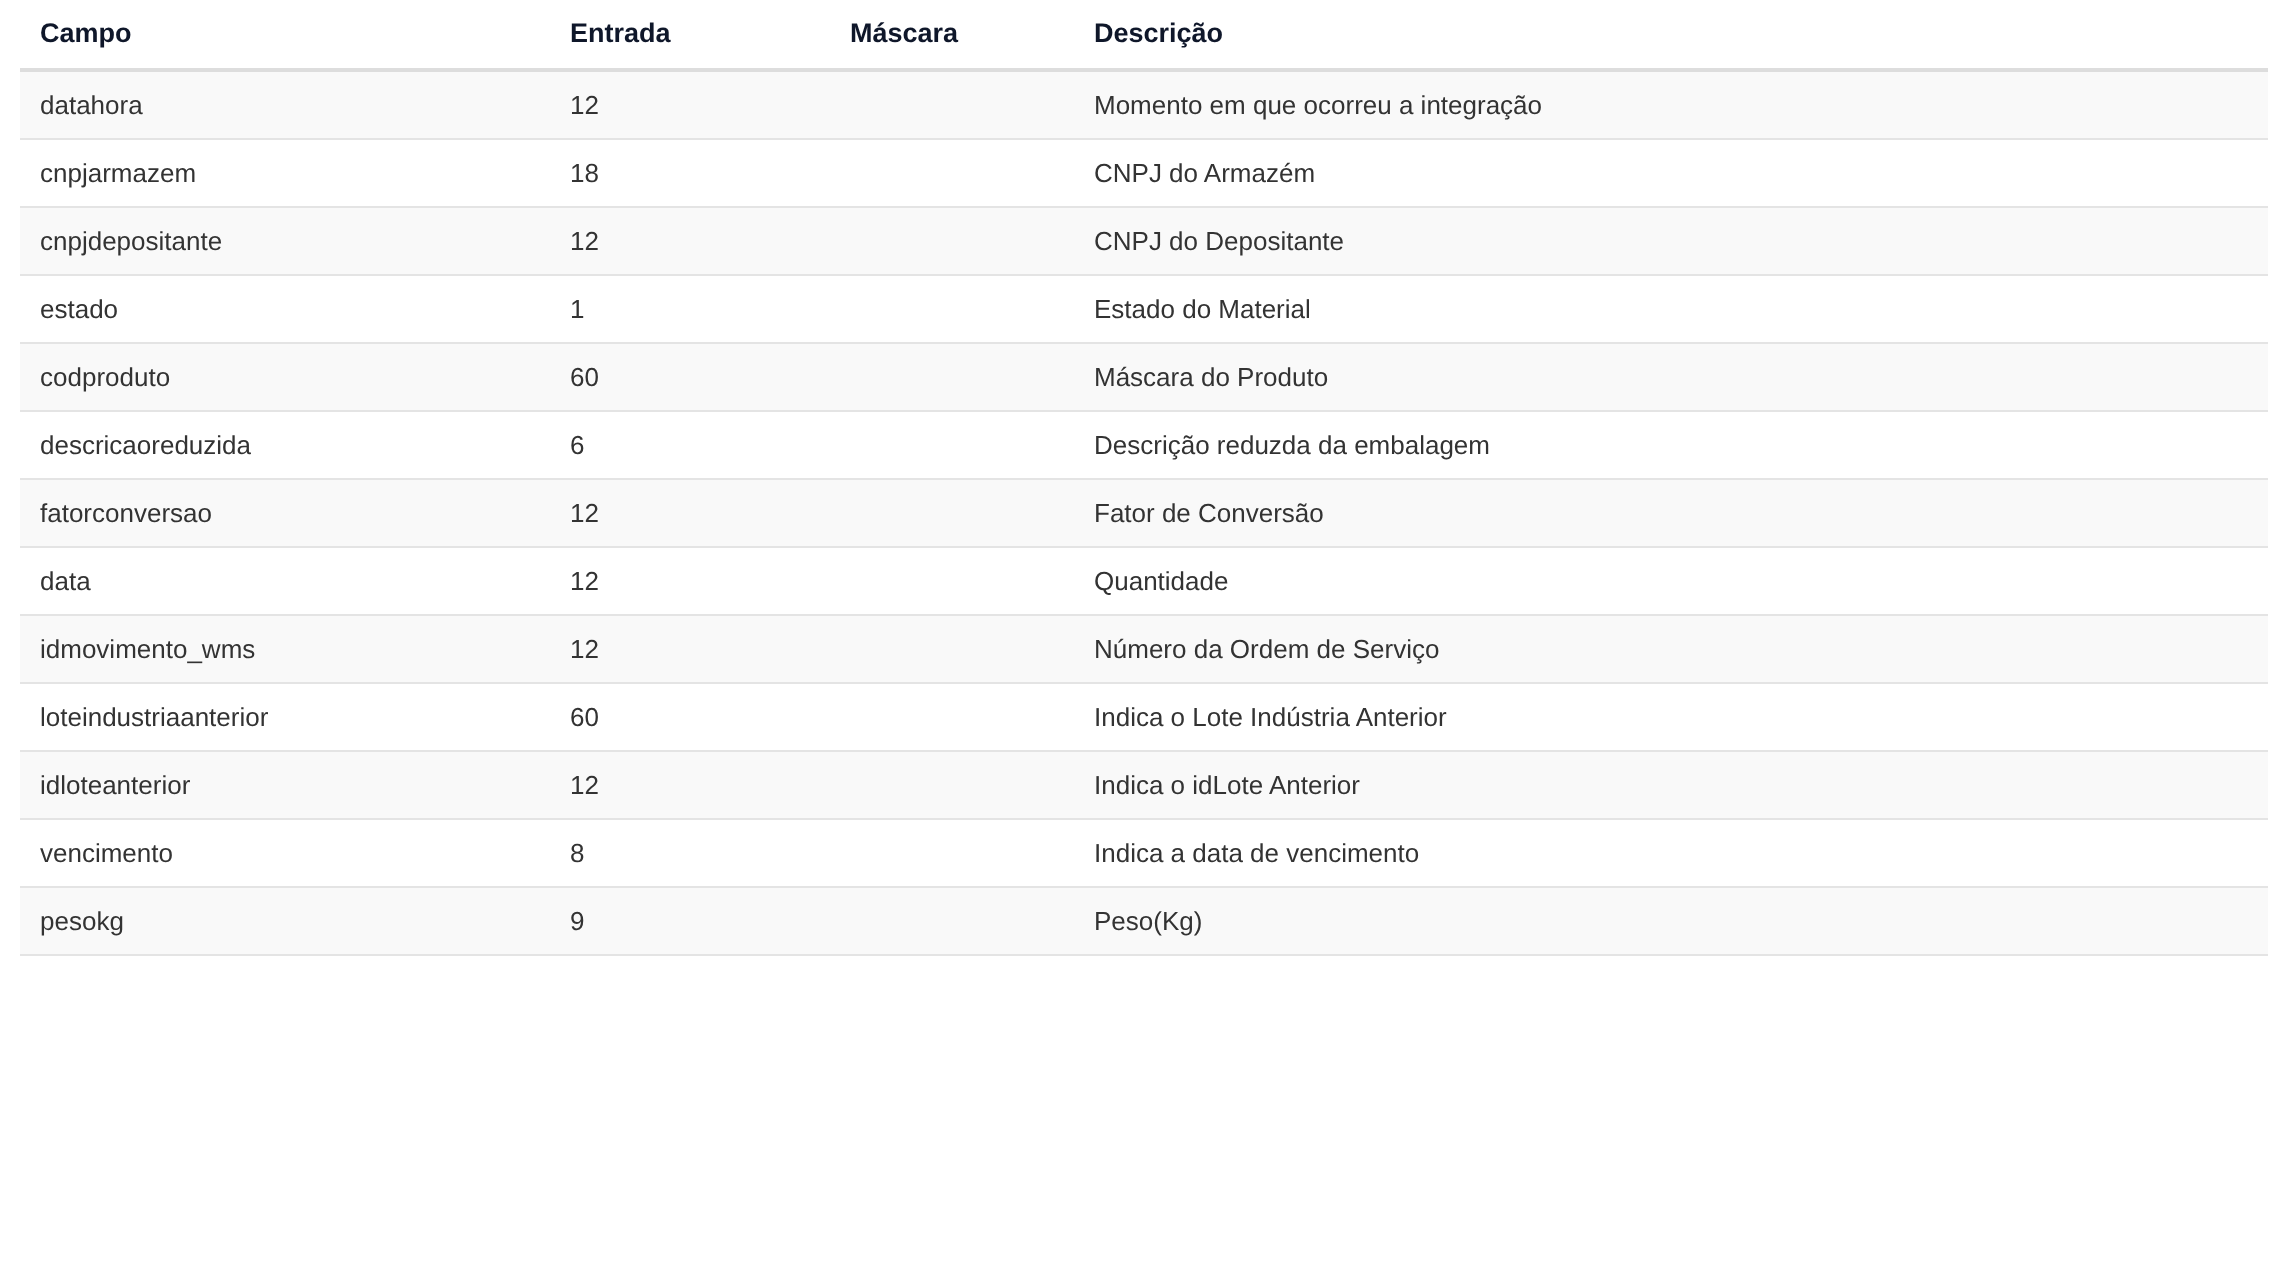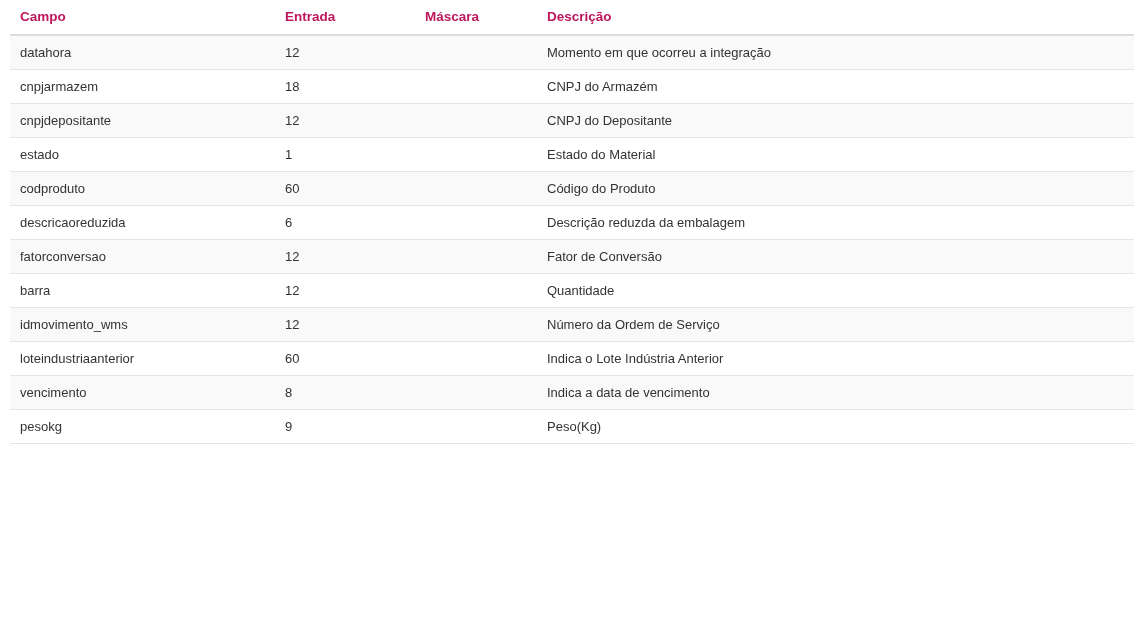--- a/index.html
+++ b/index.html
@@ -23,21 +23,21 @@
   table.field-table {
     width: 1124px;
     margin-left: 10px;
     border-collapse: collapse;
     table-layout: fixed;
   }
   table.field-table th {
     text-align: left;
     font-weight: bold;
     font-size: 13.5px;
-    color: #be185d;
+    color: #0f172a;
     padding: 9px 8px 10px 10px;
     border-bottom: 2px solid #dddddd;
     vertical-align: bottom;
   }
   table.field-table td {
     text-align: left;
     font-size: 13px;
     color: #333333;
     padding: 9px 8px 9px 10px;
     border-bottom: 1px solid #e4e4e4;
@@ -98,51 +98,57 @@
         <tr>
           <td>estado</td>
           <td>1</td>
           <td></td>
           <td>Estado do Material</td>
         </tr>
         <tr>
           <td>codproduto</td>
           <td>60</td>
           <td></td>
-          <td>Código do Produto</td>
+          <td>Máscara do Produto</td>
         </tr>
         <tr>
           <td>descricaoreduzida</td>
           <td>6</td>
           <td></td>
           <td>Descrição reduzda da embalagem</td>
         </tr>
         <tr>
           <td>fatorconversao</td>
           <td>12</td>
           <td></td>
           <td>Fator de Conversão</td>
         </tr>
         <tr>
-          <td>barra</td>
+          <td>data</td>
           <td>12</td>
           <td></td>
           <td>Quantidade</td>
         </tr>
         <tr>
           <td>idmovimento_wms</td>
           <td>12</td>
           <td></td>
           <td>Número da Ordem de Serviço</td>
         </tr>
         <tr>
           <td>loteindustriaanterior</td>
           <td>60</td>
           <td></td>
           <td>Indica o Lote Indústria Anterior</td>
+        </tr>
+        <tr>
+          <td>idloteanterior</td>
+          <td>12</td>
+          <td></td>
+          <td>Indica o idLote Anterior</td>
         </tr>
         <tr>
           <td>vencimento</td>
           <td>8</td>
           <td></td>
           <td>Indica a data de vencimento</td>
         </tr>
         <tr>
           <td>pesokg</td>
           <td>9</td>

